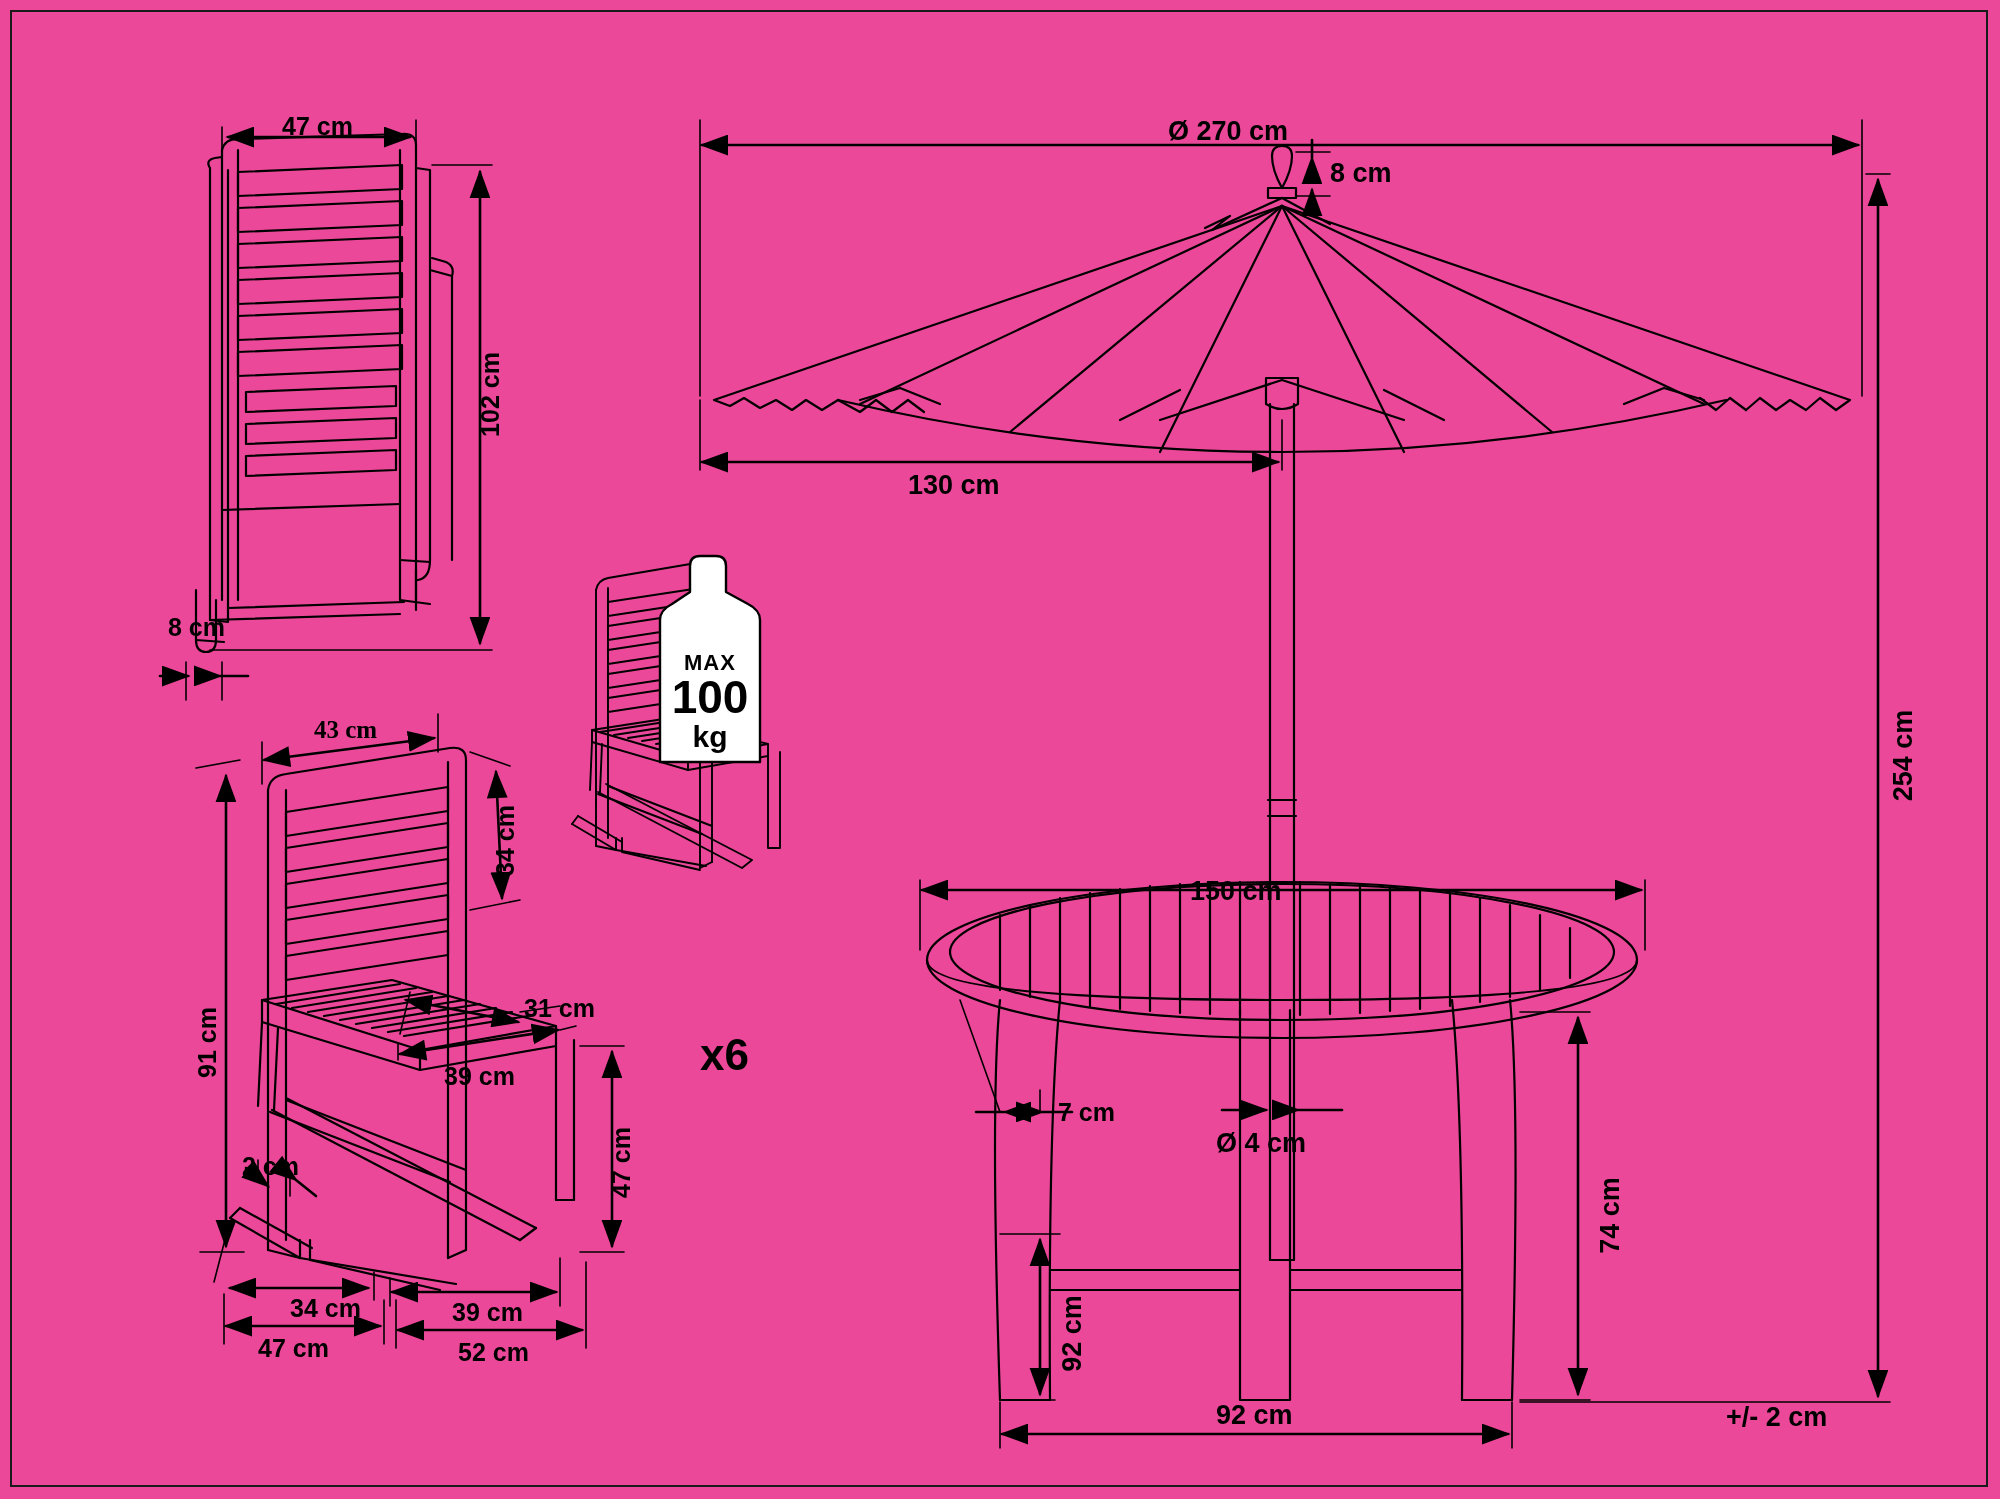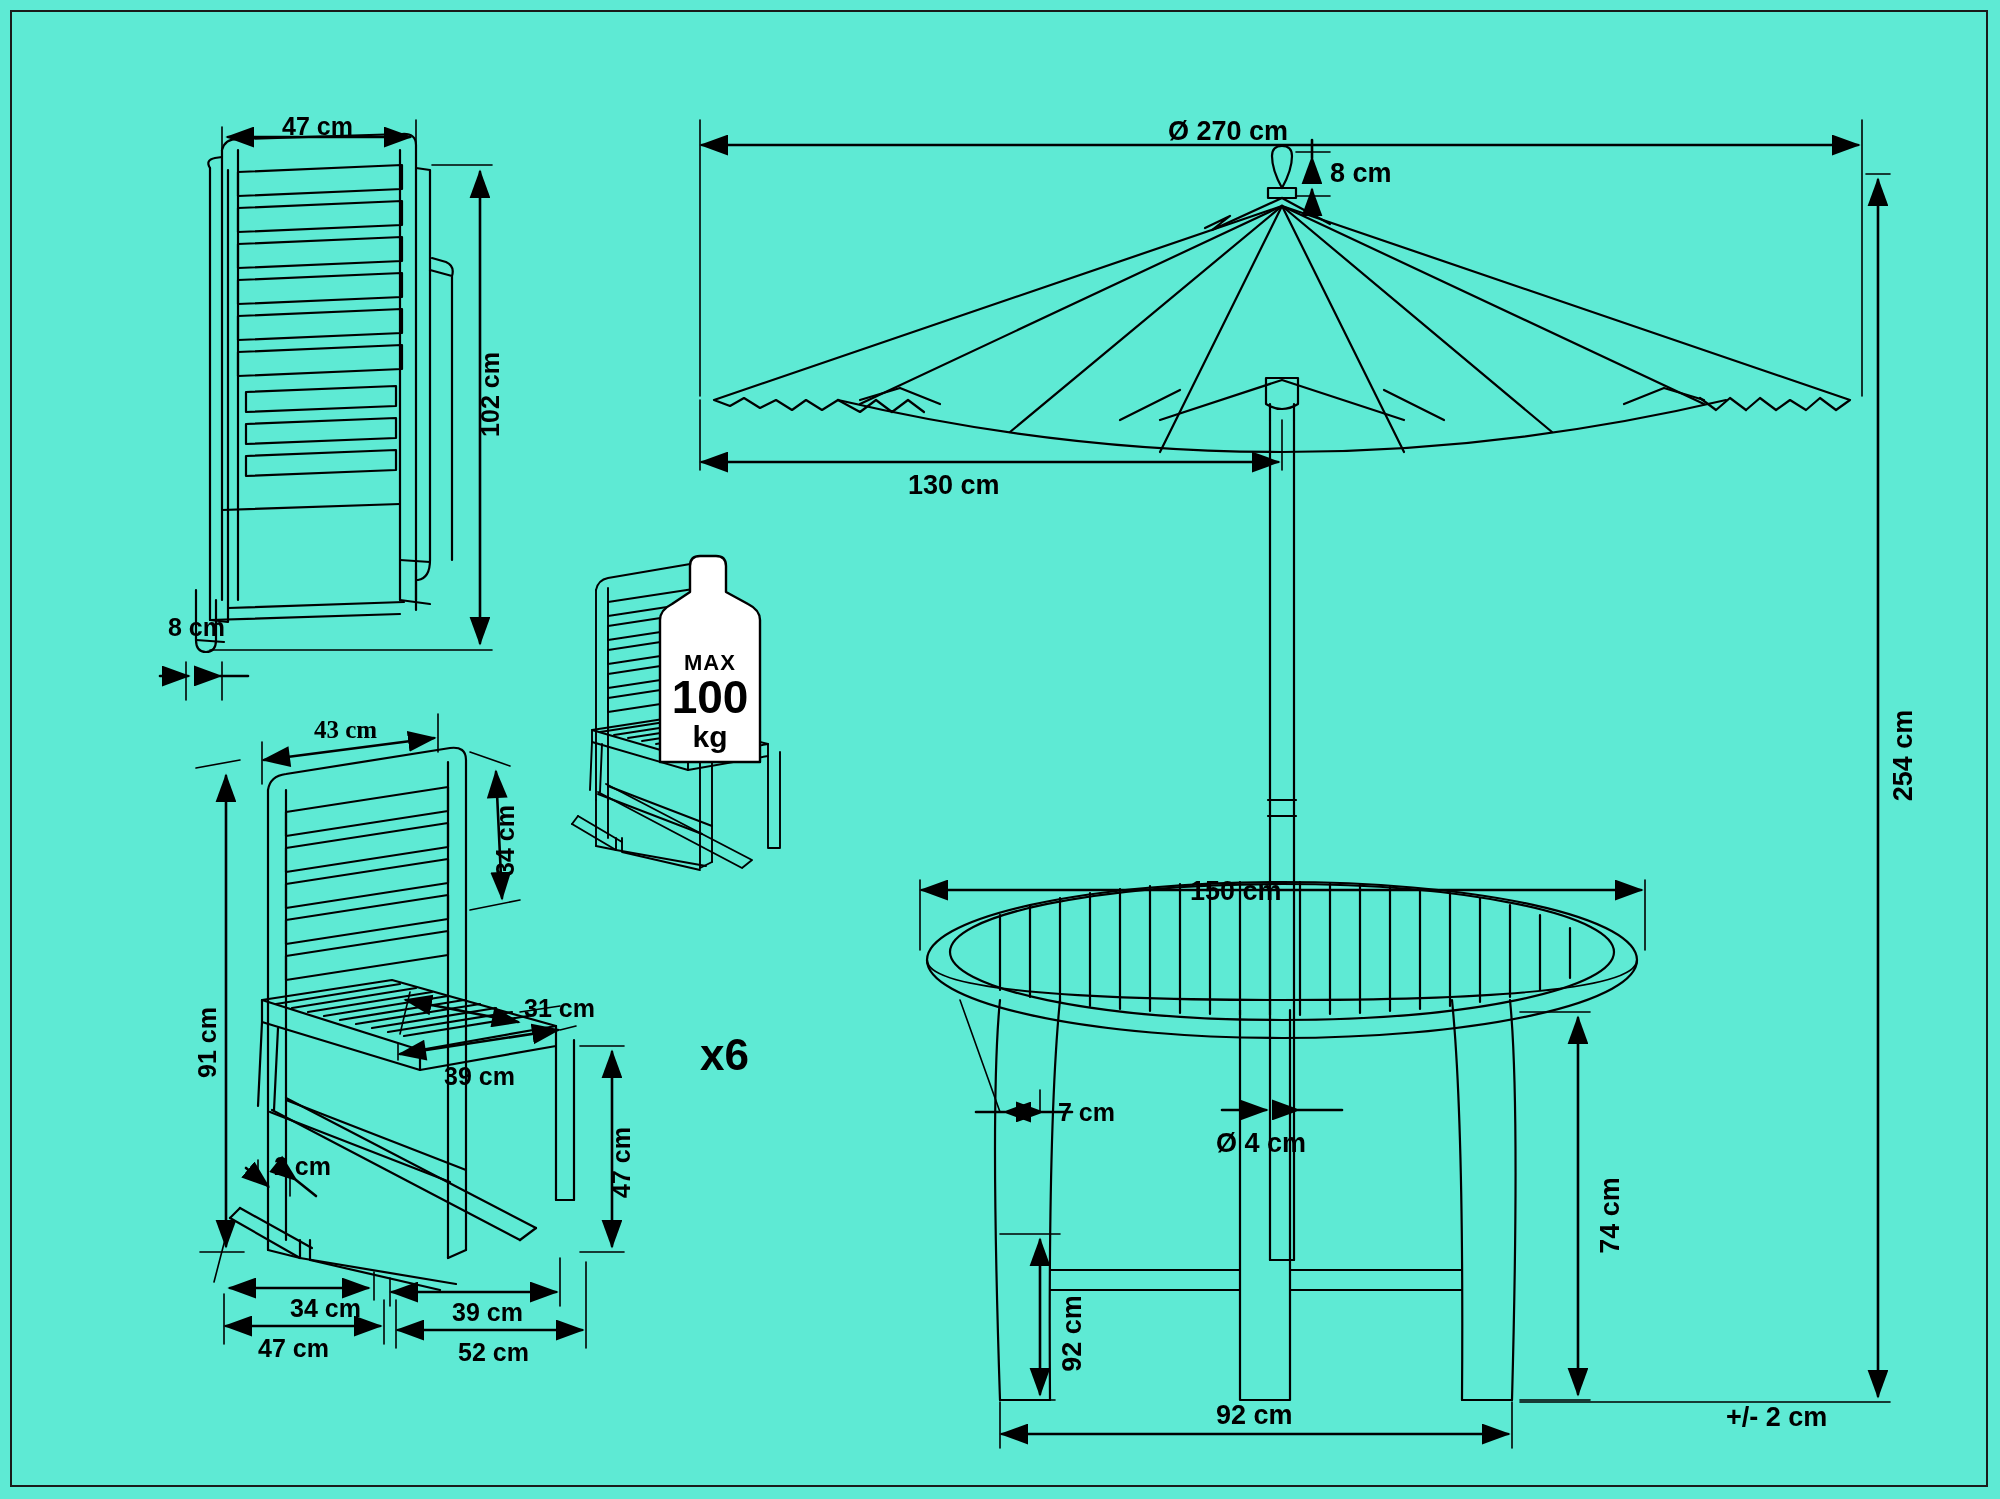--- a/index.html
+++ b/index.html
@@ -1,17 +1,17 @@
 <!DOCTYPE html>
 <html><head>
 <meta charset="utf-8">
 <style>
   html,body{margin:0;padding:0;background:#ffffff;}
   body{font-family:"Liberation Sans",sans-serif;}
-  #stage{position:relative;width:2000px;height:1499px;background:#5eead4;overflow:hidden;}
+  #stage{position:relative;width:2000px;height:1499px;background:#ec4899;overflow:hidden;}
   .frame{position:absolute;left:10px;top:10px;width:1978px;height:1477px;border:2px solid #1a1a1a;box-sizing:border-box;}
   svg.layer{position:absolute;left:0;top:0;width:2000px;height:1499px;}
   .dimtext{position:absolute;font-weight:bold;color:#000;white-space:nowrap;font-family:"Liberation Sans",sans-serif;}
   .rot{transform-origin:center center;}
   .big{font-size:27px;}
   .med{font-size:25px;}
   .xbig{font-size:44px;font-weight:bold;}
   .maxlabel{position:absolute;text-align:center;color:#000;font-family:"Liberation Sans",sans-serif;}
   .maxlabel .l1{font-size:22px;font-weight:bold;letter-spacing:1px;}
   .maxlabel .l2{font-size:46px;font-weight:bold;line-height:0.95;}
@@ -299,21 +299,21 @@
 
   <div class="dimtext med" style="left:282px;top:112px;">47 cm</div>
   <div class="dimtext med rot" style="left:448px;top:380px;transform:rotate(-90deg);">102 cm</div>
   <div class="dimtext med" style="left:168px;top:614px;width:46px;text-align:center;line-height:1.05;"><span>8 cm</span></div>
 
   <div class="dimtext med" style="left:314px;top:716px;font-family:Liberation Serif, serif;">43 cm</div>
   <div class="dimtext med rot" style="left:470px;top:826px;transform:rotate(-90deg);">34 cm</div>
   <div class="dimtext med rot" style="left:172px;top:1028px;transform:rotate(-90deg);">91 cm</div>
   <div class="dimtext med" style="left:524px;top:994px;">31 cm</div>
   <div class="dimtext med" style="left:444px;top:1062px;">39 cm</div>
-  <div class="dimtext med" style="left:242px;top:1152px;margin-left:32px;">2 cm</div>
+  <div class="dimtext med" style="left:242px;top:1152px;">2 cm</div>
   <div class="dimtext med rot" style="left:586px;top:1148px;transform:rotate(-90deg);">47 cm</div>
   <div class="dimtext med" style="left:290px;top:1294px;">34 cm</div>
   <div class="dimtext med" style="left:452px;top:1298px;">39 cm</div>
   <div class="dimtext med" style="left:258px;top:1334px;">47 cm</div>
   <div class="dimtext med" style="left:458px;top:1338px;">52 cm</div>
 
   <div class="dimtext xbig" style="left:700px;top:1030px;">x6</div>
 
   <div class="maxlabel" style="left:660px;top:650px;width:100px;">
     <div class="l1">MAX</div>

